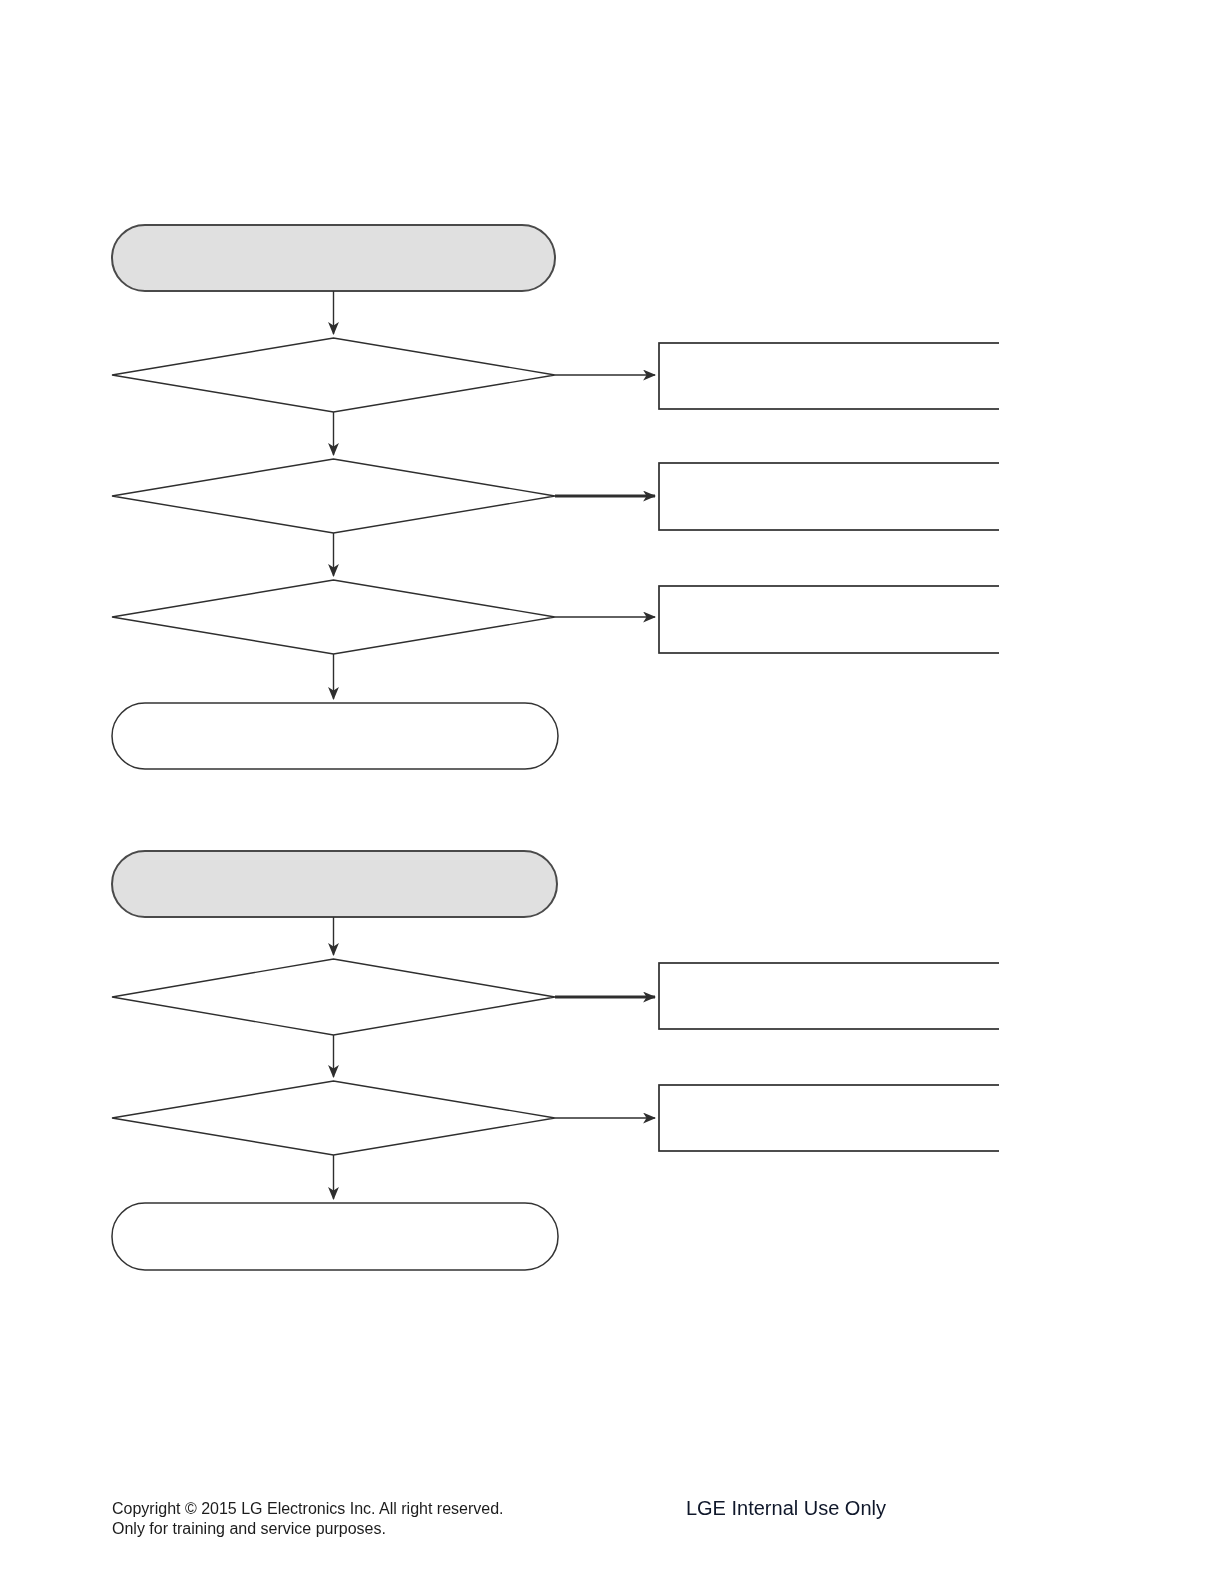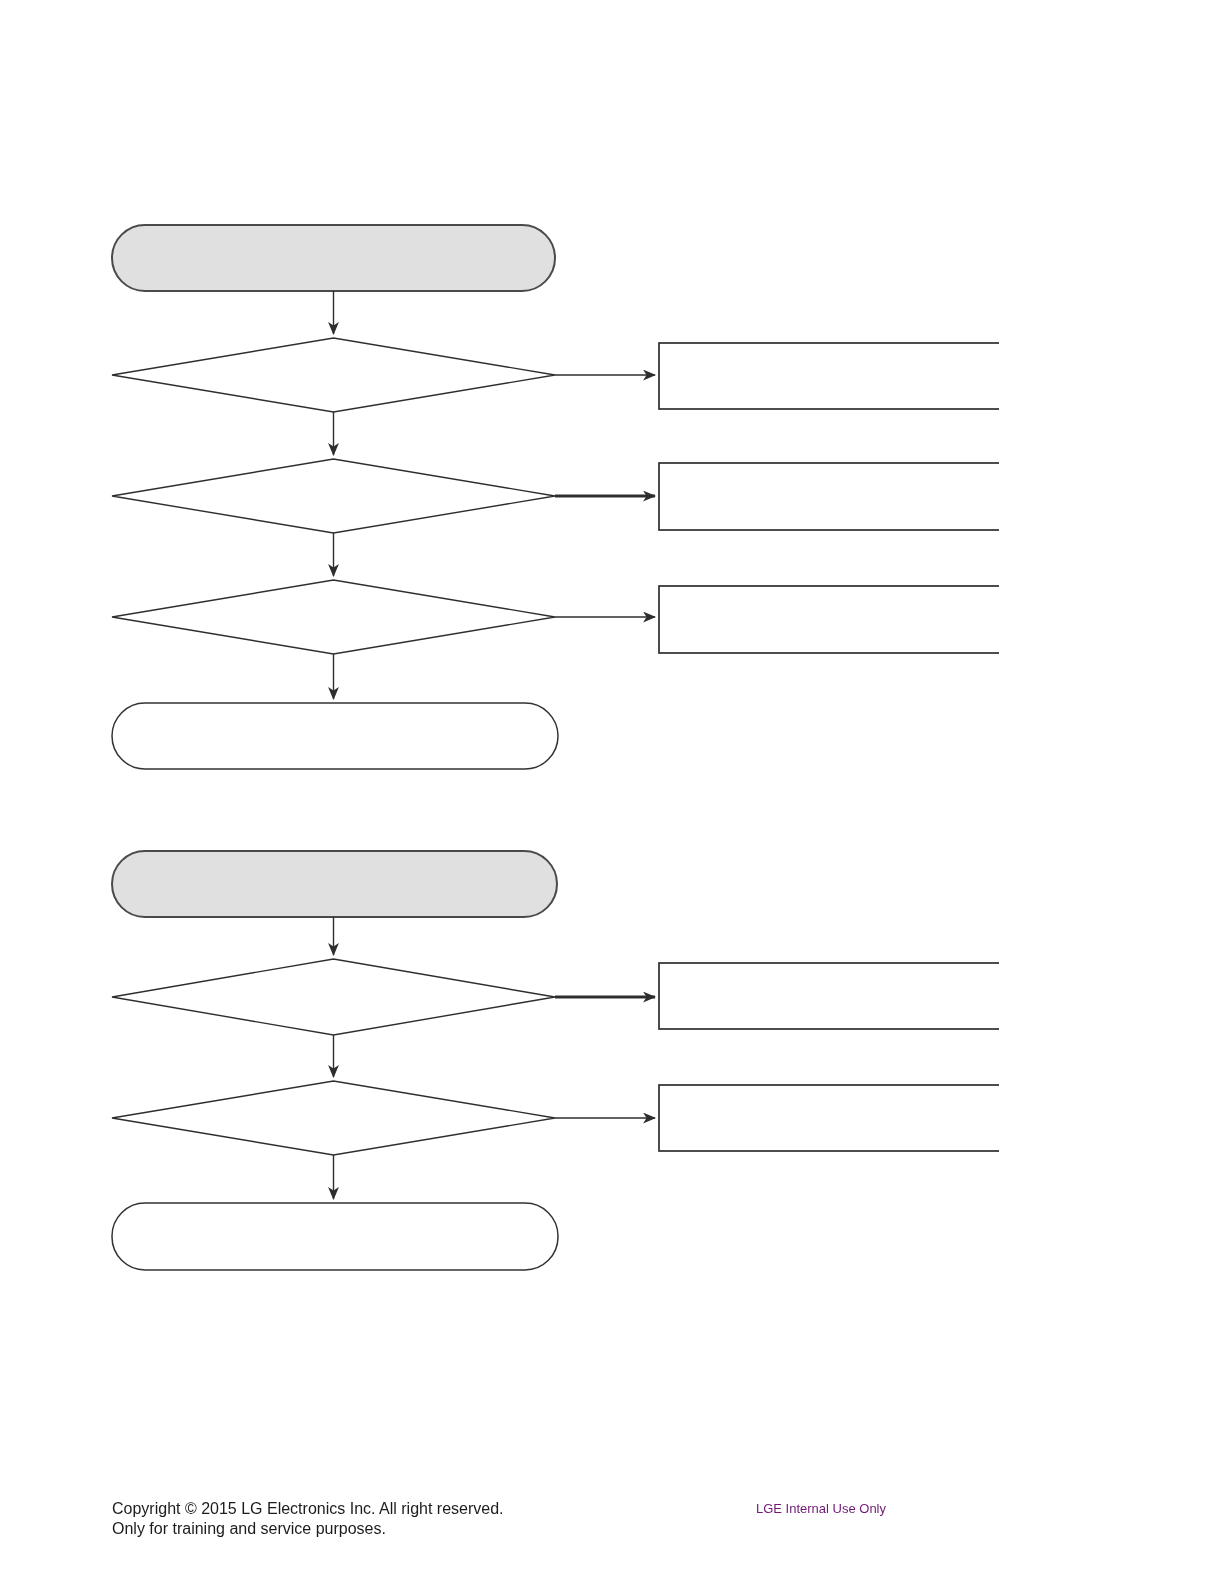--- a/index.html
+++ b/index.html
@@ -26,23 +26,23 @@
     top: 1499px;
     font-size: 16px;
     line-height: 19.5px;
     color: #1c1c1c;
     white-space: nowrap;
   }
   .footer-right {
     position: absolute;
     right: 113px;
     top: 1499px;
-    font-size: 13px;
+    font-size: 20px;
     line-height: 19.5px;
-    color: #701a75;
+    color: #0f172a;
     white-space: nowrap;
     text-align: left;
   }
 </style>
 </head>
 <body>
 
 <div class="page">
 
   <svg class="flow-svg" width="1219" height="1587" viewBox="0 0 1219 1587">

